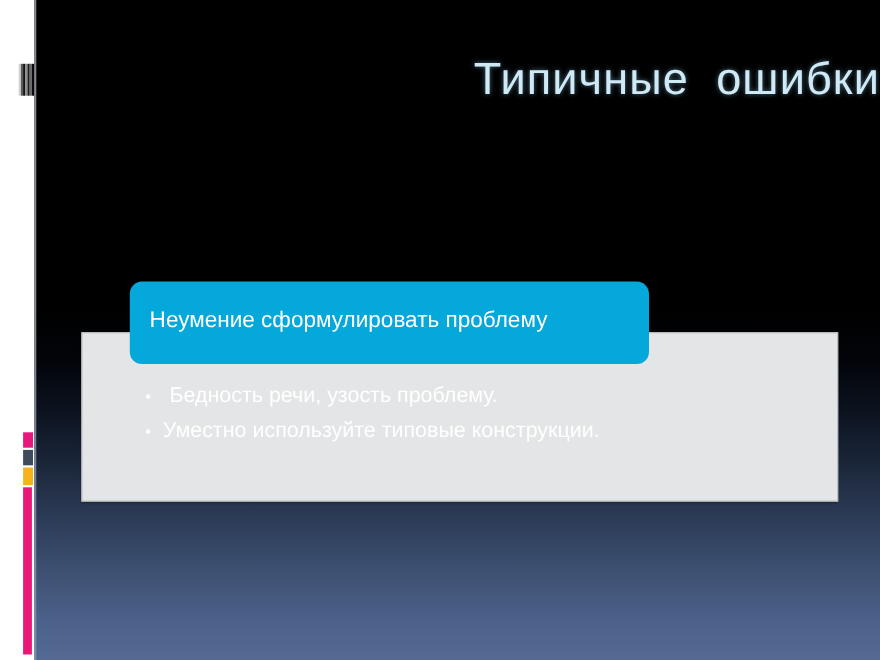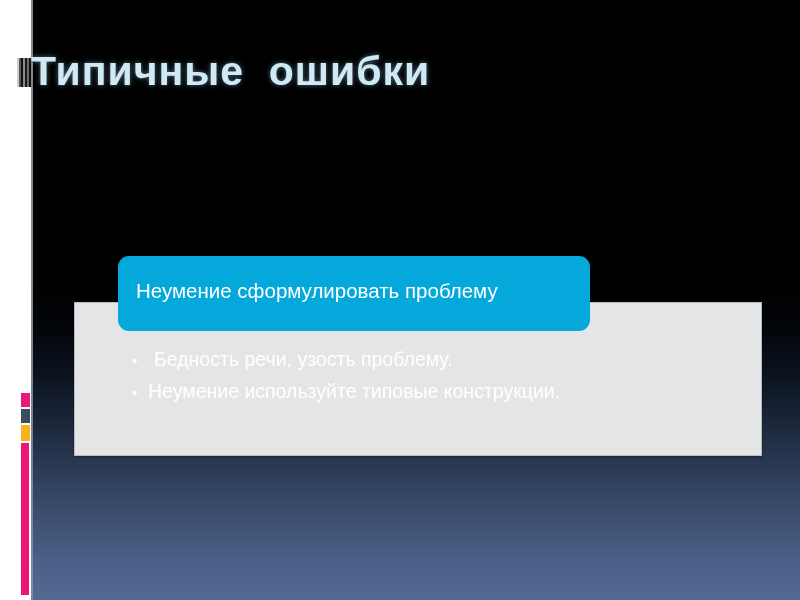--- a/index.html
+++ b/index.html
@@ -96,25 +96,25 @@
   .chip-slate      { top: 409px; height: 14px; background: #3d4b5c; }
   .chip-amber      { top: 425px; height: 16px; background: #f7b31c; }
   .chip-bar        { top: 443px; height: 152px; background: #eb1777; width: 8px; left: 21px; }
 
   
   .title {
     position: absolute;
     left: 31px;
     top: 48px;
     width: 769px;
-    text-align: left;
+    text-align: right;
     color: #cfe9f5;
     font-size: 41px;
     letter-spacing: 1px;
-    font-weight: 700;
+    font-weight: 400;
     text-shadow: 0 0 5px rgba(140,200,235,.55), 0 1px 1px rgba(0,0,0,.6);
     white-space: pre;
   }
 
   
   .panel {
     position: absolute;
     left: 74px;
     top: 302px;
     width: 688px;
@@ -197,17 +197,17 @@
 
   <div class="banner">Неумение сформулировать проблему</div>
 
   <div class="bullets">
     <div class="bullet-row indented">
       <span class="bullet-dot">•</span>
       <span class="bullet-text">Бедность речи, узость проблему.</span>
     </div>
     <div class="bullet-row">
       <span class="bullet-dot">•</span>
-      <span class="bullet-text">Неумение используйте типовые конструкции.</span>
+      <span class="bullet-text">Уместно используйте типовые конструкции.</span>
     </div>
   </div>
 
 </div>
 
 </body></html>

